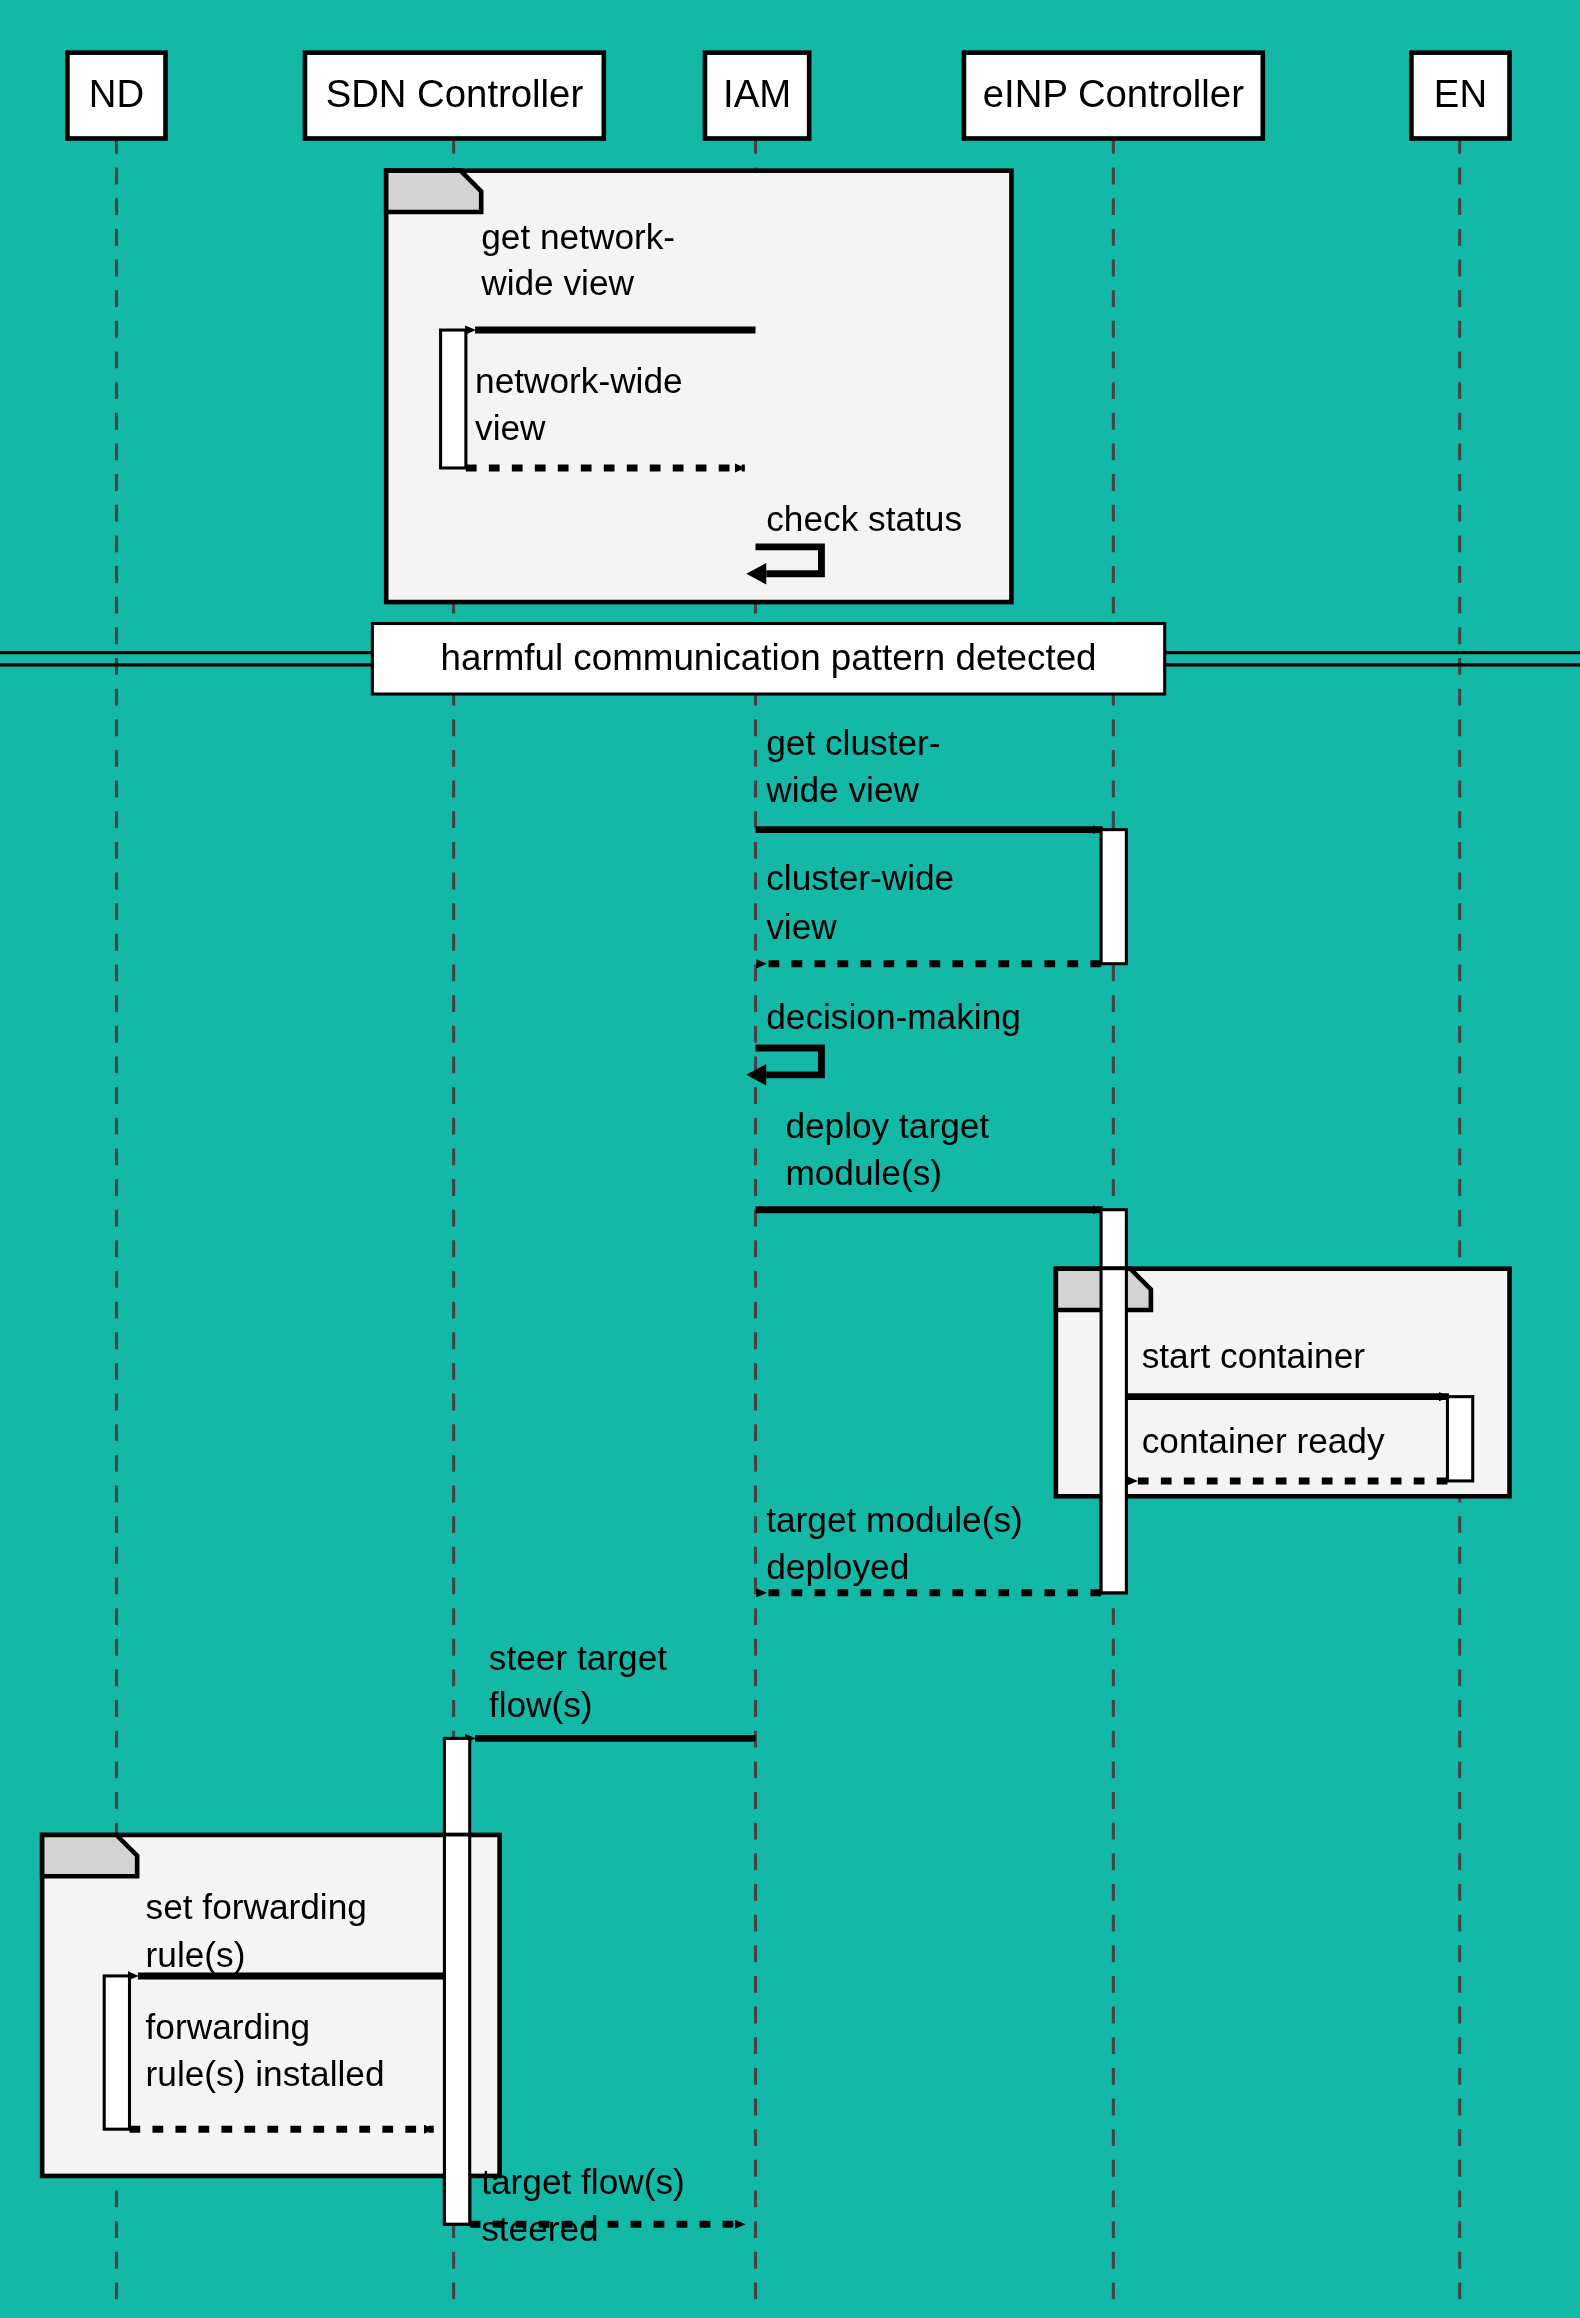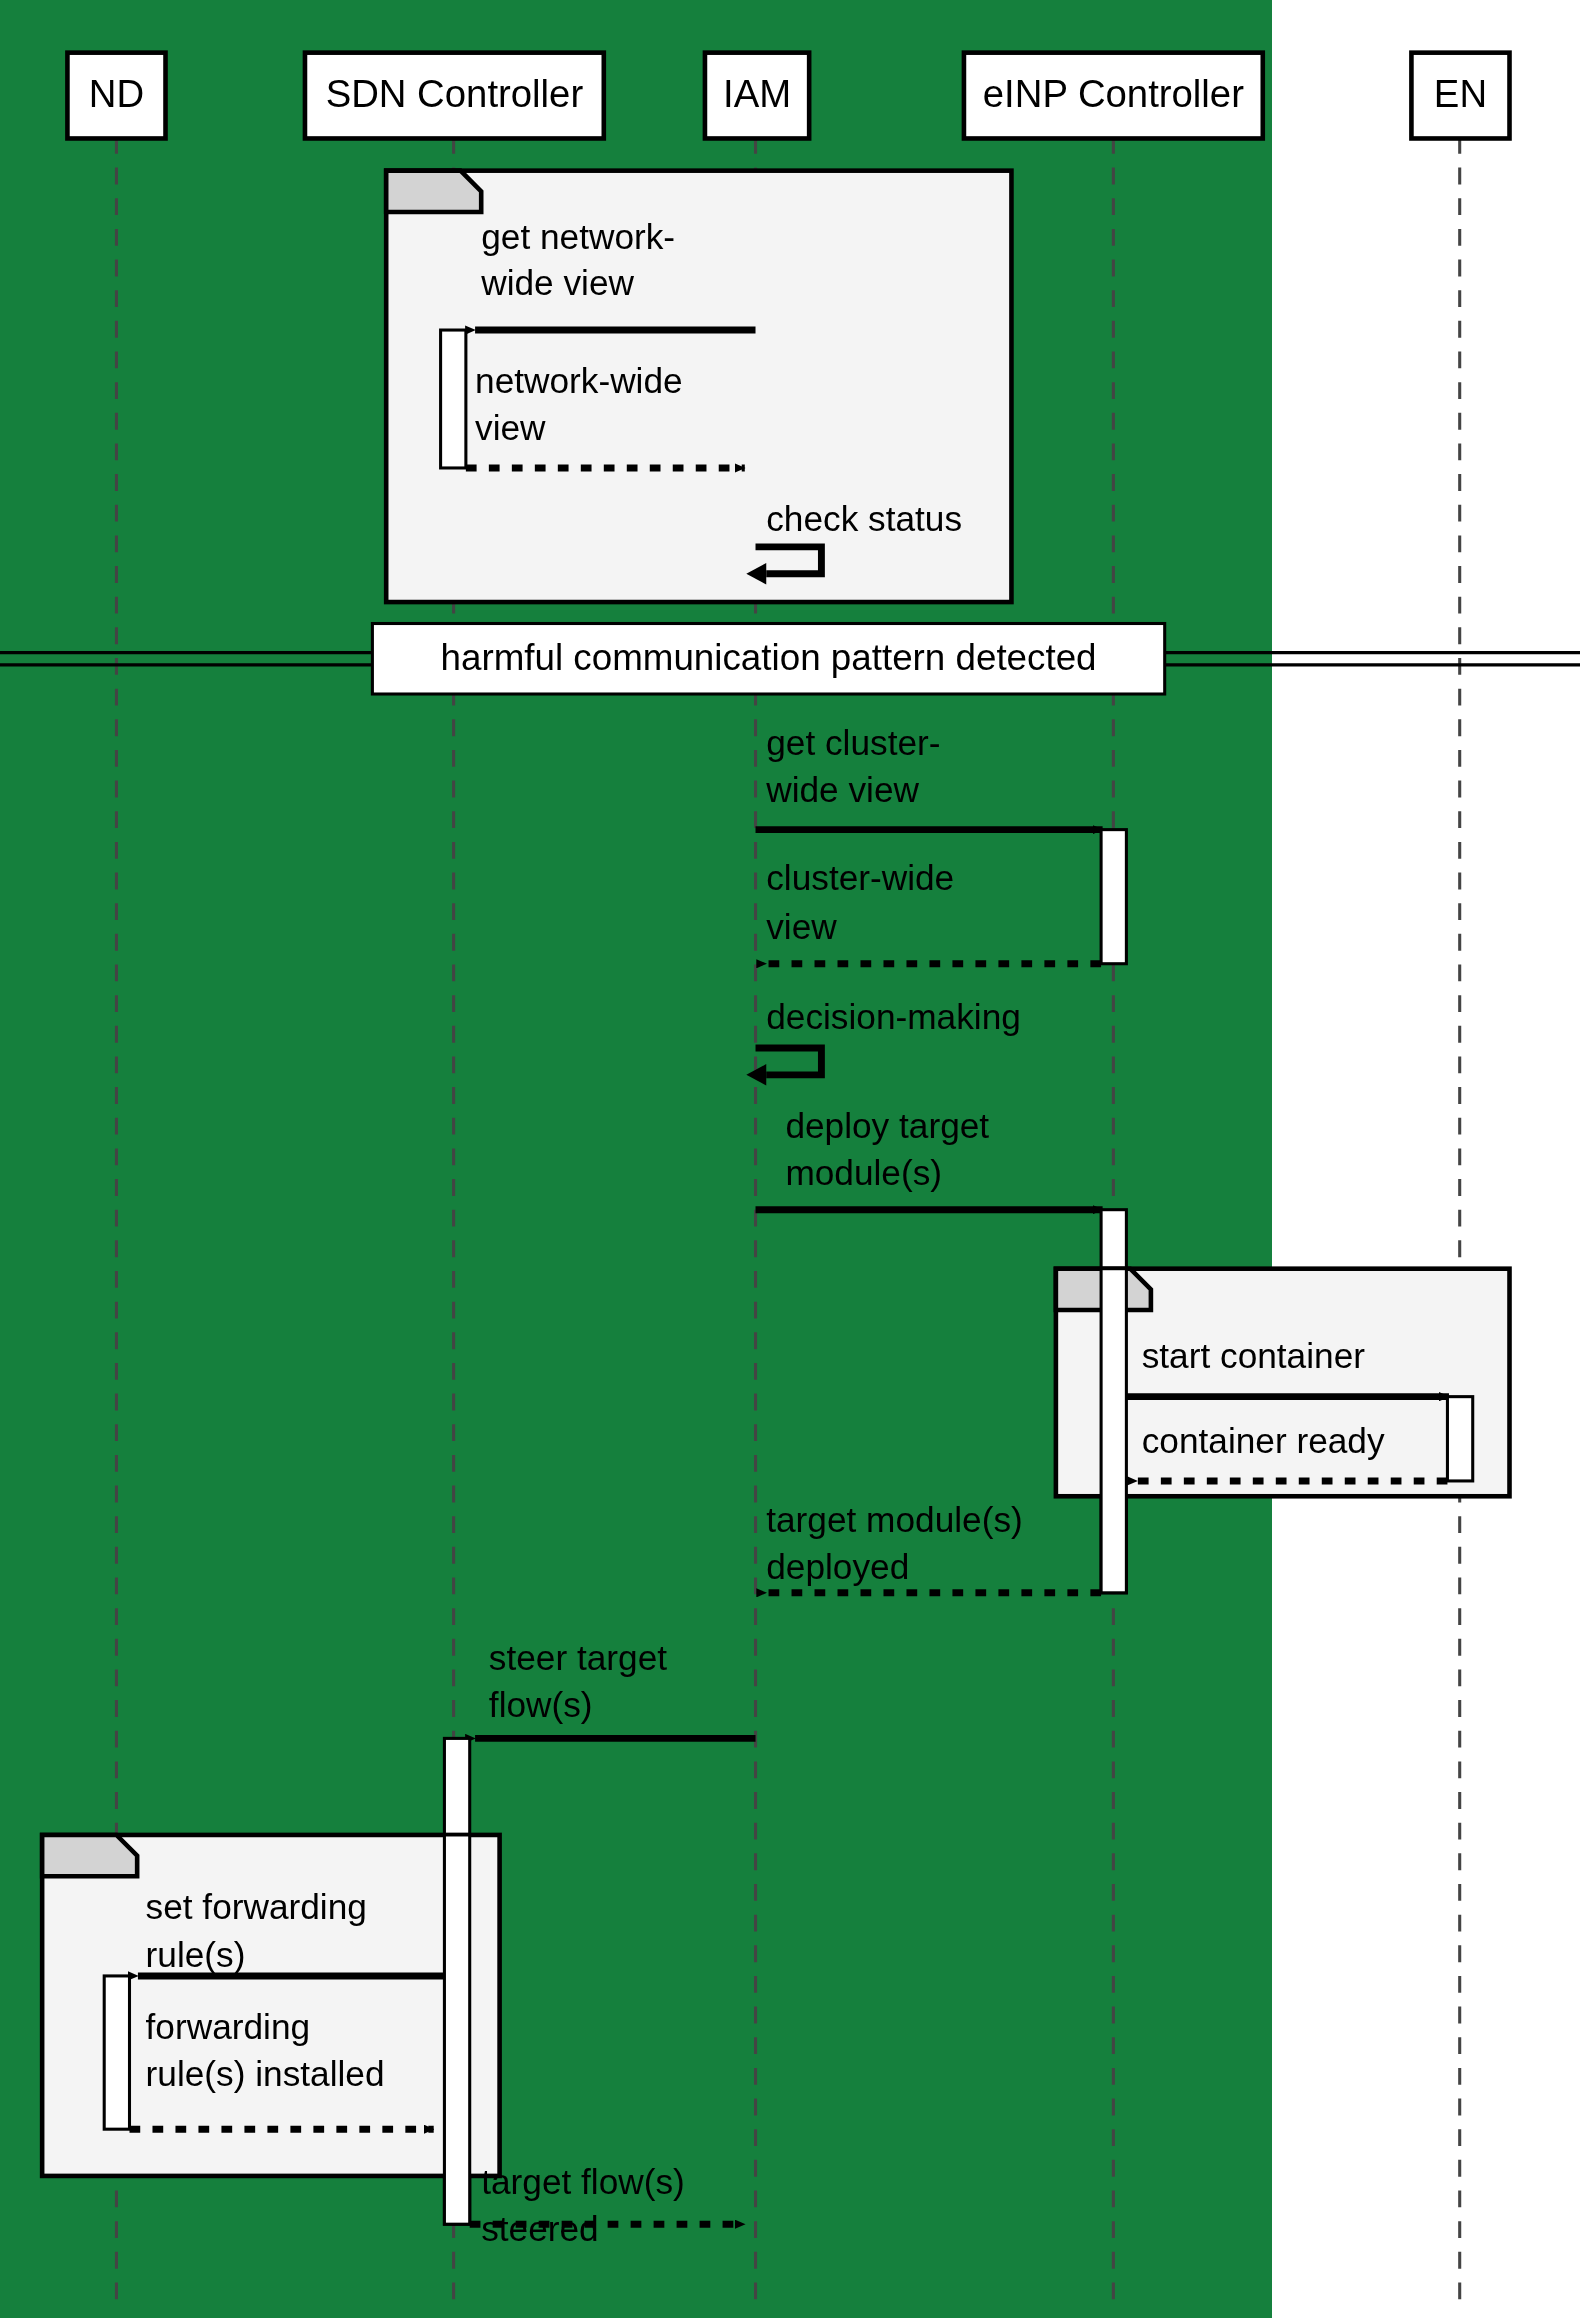--- a/index.html
+++ b/index.html
@@ -2,23 +2,23 @@
 <html style="font-size:12.3px"><head>
 <meta charset="utf-8">
 <style>
   html, body {
     margin: 0;
     padding: 0;
     background: #ffffff;
   }
   #canvas {
     position: relative;
-    width: 1272px;
+    width: 1580px;
     height: 2319px;
-    background: #15803d;
+    background: #14b8a6;
     font-family: "Liberation Sans", sans-serif;
   }
   svg#diagram {
     position: absolute;
     top: 0;
     left: 0;
     width: 1580px;
     height: 2319px;
     display: block;
   }

